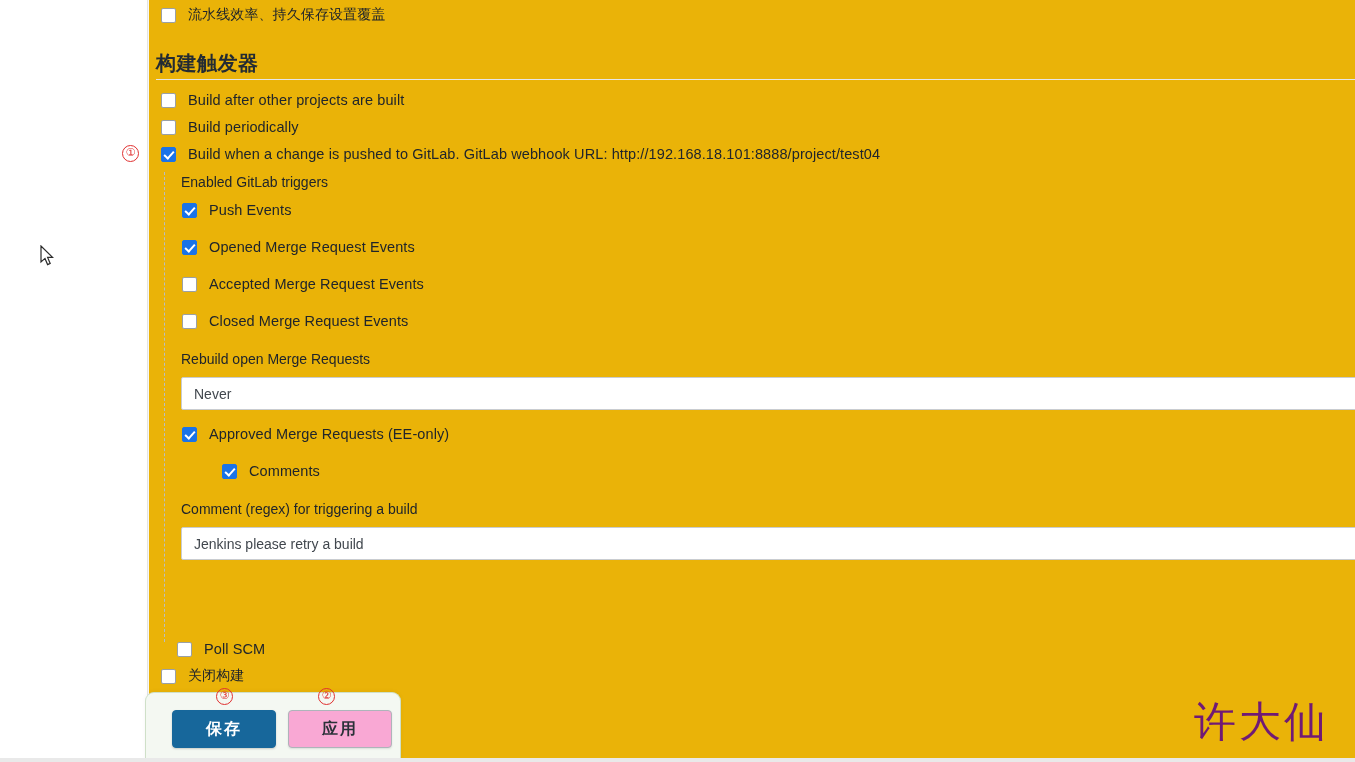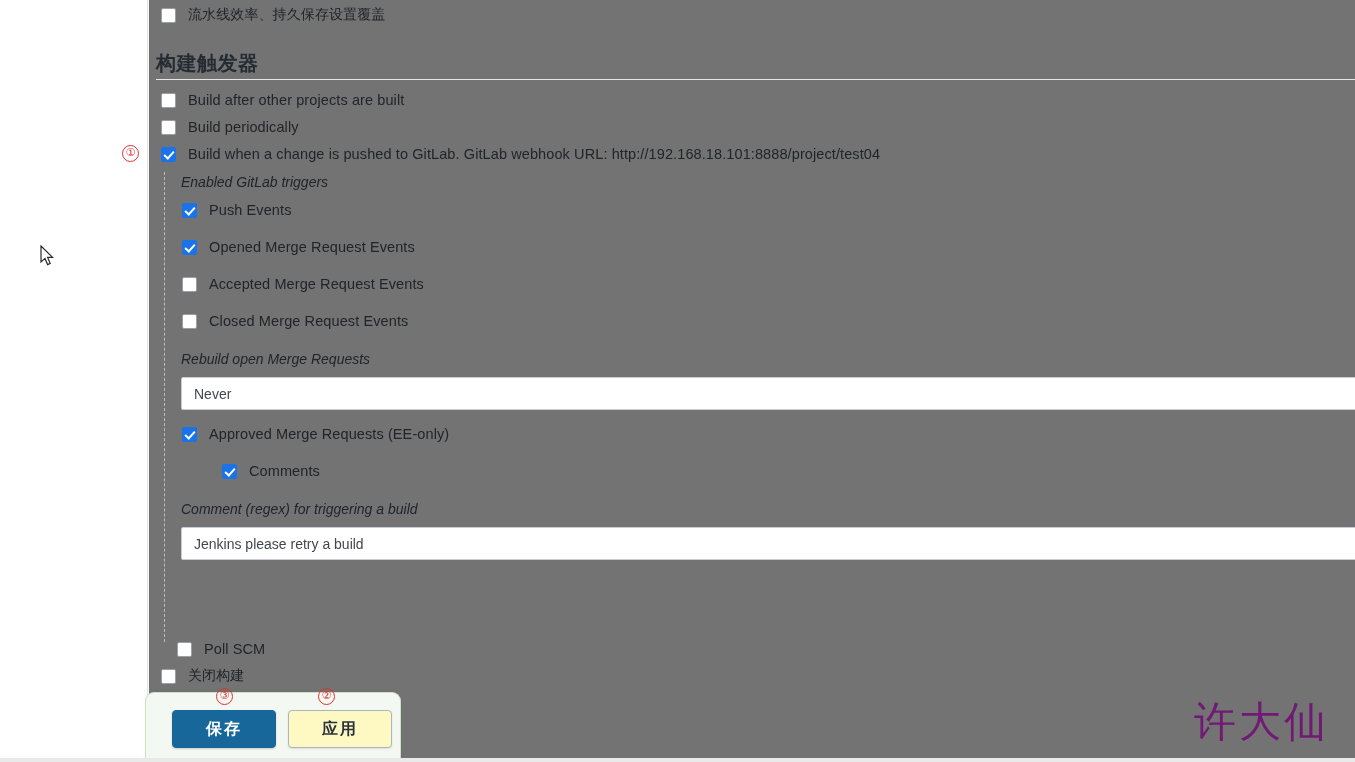--- a/index.html
+++ b/index.html
@@ -34,21 +34,21 @@
     left: 40px; top: 245px;
     width: 14px; height: 22px;
     pointer-events: none;
   }
 
   
   .form-area {
     position: absolute;
     left: 149px; top: 0;
     width: 1206px; height: 762px;
-    background: #737373;
+    background: #eab308;
   }
 
   .row {
     position: absolute;
     display: flex;
     align-items: center;
     white-space: nowrap;
   }
 
   
@@ -106,21 +106,20 @@
     width: 0;
     border-left: 1px dashed #b9bdc2;
   }
 
   
   .sub-label {
     position: absolute;
     font-size: 14px;
     color: #20252b;
     white-space: nowrap;
-    font-style: italic;
   }
 
   
   .field {
     position: absolute;
     height: 33px;
     background: #ffffff;
     border: 1px solid #c9ccd0;
     border-radius: 2px;
     display: flex;
@@ -158,21 +157,21 @@
     left: 26px;
     width: 104px;
     background: #17679b;
     color: #ffffff;
     border: 1px solid #17679b;
     box-shadow: 0 1px 2px rgba(0,0,0,0.18);
   }
   .btn-apply {
     left: 142px;
     width: 104px;
-    background: #fef9c3;
+    background: #f9a8d4;
     color: #2a3138;
     border: 1px solid #aeb4ba;
     box-shadow: 0 1px 2px rgba(0,0,0,0.10);
   }
 
   
   .faded { opacity: 0.30; }
 
   
   .marker {

